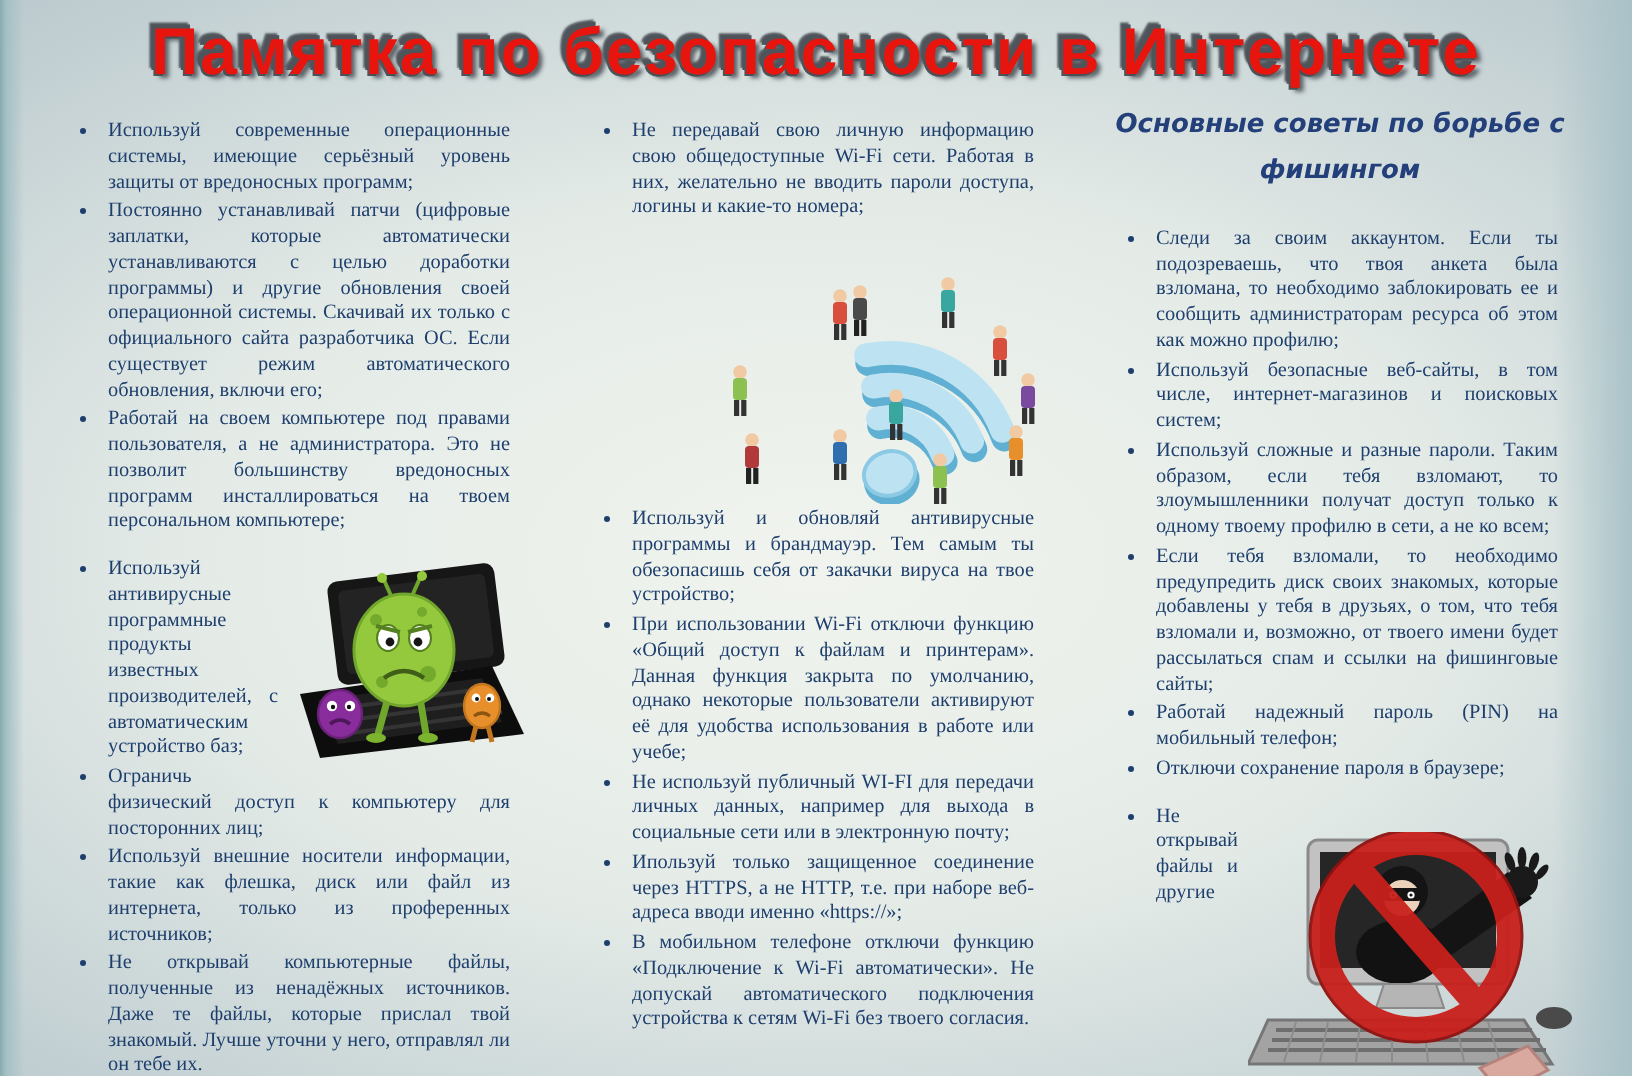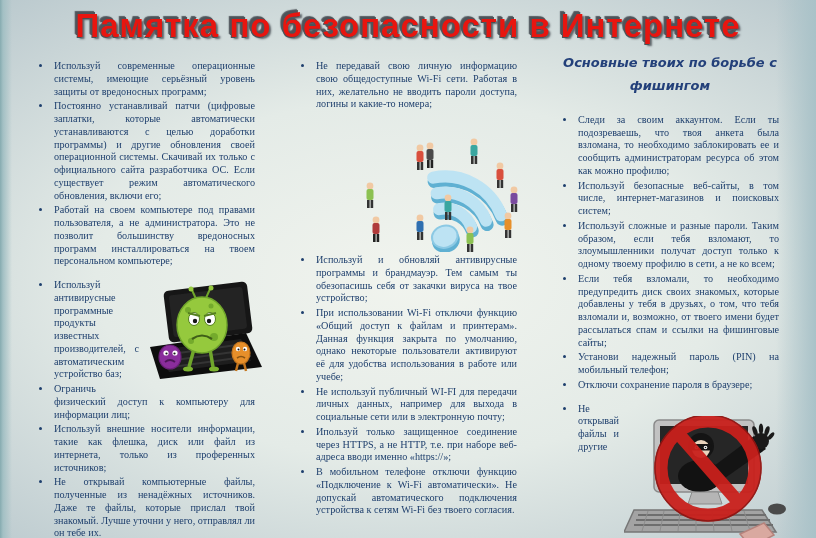--- a/index.html
+++ b/index.html
@@ -86,21 +86,21 @@
               <circle cx="101" cy="68" r="2.2" fill="#ffffff"></circle>
             <circle cx="94.5" cy="68.5" r="1" fill="#111"></circle>
               <circle cx="100.5" cy="68.5" r="1" fill="#111"></circle>
             <path d="M93 77 Q97 74 101 77" stroke="#8a5413" stroke-width="1.6" fill="none"></path>
             <line x1="94" y1="82" x2="92" y2="90" stroke="#c4761f" stroke-width="2.5"></line>
             <line x1="100" y1="82" x2="102" y2="90" stroke="#c4761f" stroke-width="2.5"></line>
           </svg>
         </div>
         <ul class="bullets">
             <li>Используй антивирусные программные продукты известных производителей, с автоматическим устройство баз;</li>
-            <li>Ограничь физический доступ к компьютеру для информации лиц;</li>
+            <li>Ограничь физический доступ к компьютеру для посторонних лиц;</li>
             <li>Используй внешние носители информации, такие как флешка, диск или файл из интернета, только из проференных источников;</li>
             <li>Не открывай компьютерные файлы, полученные из ненадёжных источников. Даже те файлы, которые прислал твой знакомый. Лучше уточни у него, отправлял ли он тебе их.</li>
           </ul>
       </div>
     </section>
 
     <section class="col">
       <div class="col-body">
         <ul class="bullets">
             <li>Не передавай свою личную информацию свою общедоступные Wi-Fi сети. Работая в них, желательно не вводить пароли доступа, логины и какие-то номера;</li>
@@ -191,28 +191,28 @@
             <li>Используй и обновляй антивирусные программы и брандмауэр. Тем самым ты обезопасишь себя от закачки вируса на твое устройство;</li>
             <li>При использовании Wi-Fi отключи функцию «Общий доступ к файлам и принтерам». Данная функция закрыта по умолчанию, однако некоторые пользователи активируют её для удобства использования в работе или учебе;</li>
             <li>Не используй публичный WI-FI для передачи личных данных, например для выхода в социальные сети или в электронную почту;</li>
             <li>Ипользуй только защищенное соединение через HTTPS, а не HTTP, т.е. при наборе веб-адреса вводи именно «https://»;</li>
             <li>В мобильном телефоне отключи функцию «Подключение к Wi-Fi автоматически». Не допускай автоматического подключения устройства к сетям Wi-Fi без твоего согласия.</li>
           </ul>
       </div>
     </section>
 
     <section class="col">
-      <h2 class="col-header">Основные твоих по борьбе с фишингом</h2>
+      <h2 class="col-header">Основные советы по борьбе с фишингом</h2>
       <div class="col-body">
         <ul class="bullets">
             <li>Следи за своим аккаунтом. Если ты подозреваешь, что твоя анкета была взломана, то необходимо заблокировать ее и сообщить администраторам ресурса об этом как можно профилю;</li>
             <li>Используй безопасные веб-сайты, в том числе, интернет-магазинов и поисковых систем;</li>
             <li>Используй сложные и разные пароли. Таким образом, если тебя взломают, то злоумышленники получат доступ только к одному твоему профилю в сети, а не ко всем;</li>
             <li>Если тебя взломали, то необходимо предупредить диск своих знакомых, которые добавлены у тебя в друзьях, о том, что тебя взломали и, возможно, от твоего имени будет рассылаться спам и ссылки на фишинговые сайты;</li>
-            <li>Установи надежный пароль (PIN) на мобильный телефон;</li>
+            <li>Работай надежный пароль (PIN) на мобильный телефон;</li>
             <li>Отключи сохранение пароля в браузере;</li>
           </ul>
         <div class="float-img img-hacker">
           <svg viewBox="0 0 166 140">
             <rect x="30" y="4" width="100" height="72" rx="5" fill="#c2c2c2" stroke="#8a8a8a" stroke-width="1.5"></rect>
             <rect x="36" y="10" width="88" height="58" fill="#262626"></rect>
             <ellipse cx="76" cy="60" rx="22" ry="16" fill="#121212"></ellipse>
             <polygon points="90,50 130,20 142,33 101,62" fill="#141414"></polygon>
             <circle cx="137" cy="25" r="8" fill="#1a1a1a"></circle>
             <ellipse cx="131" cy="15" rx="2.2" ry="5" fill="#1a1a1a" transform="rotate(-20 131 15)"></ellipse>

